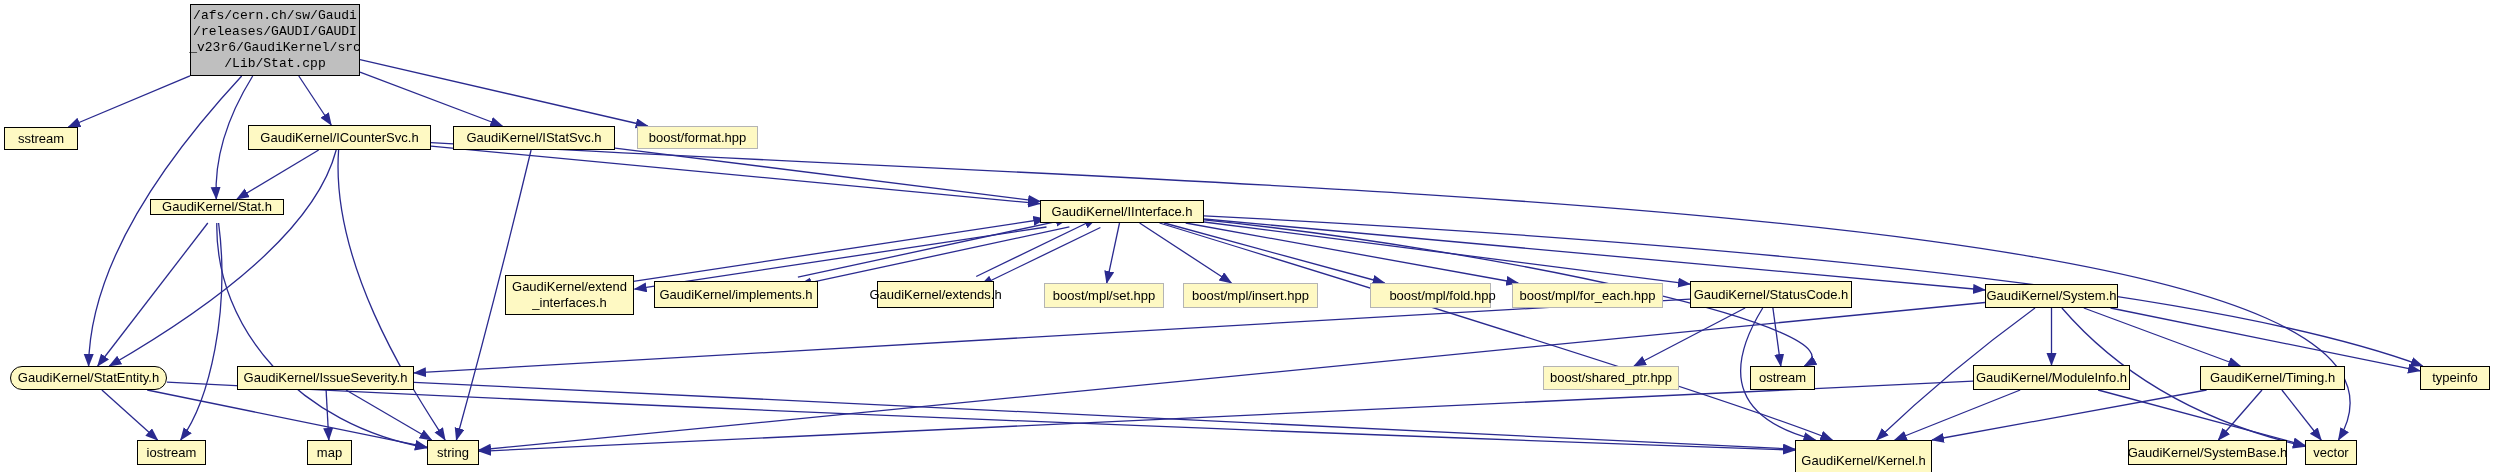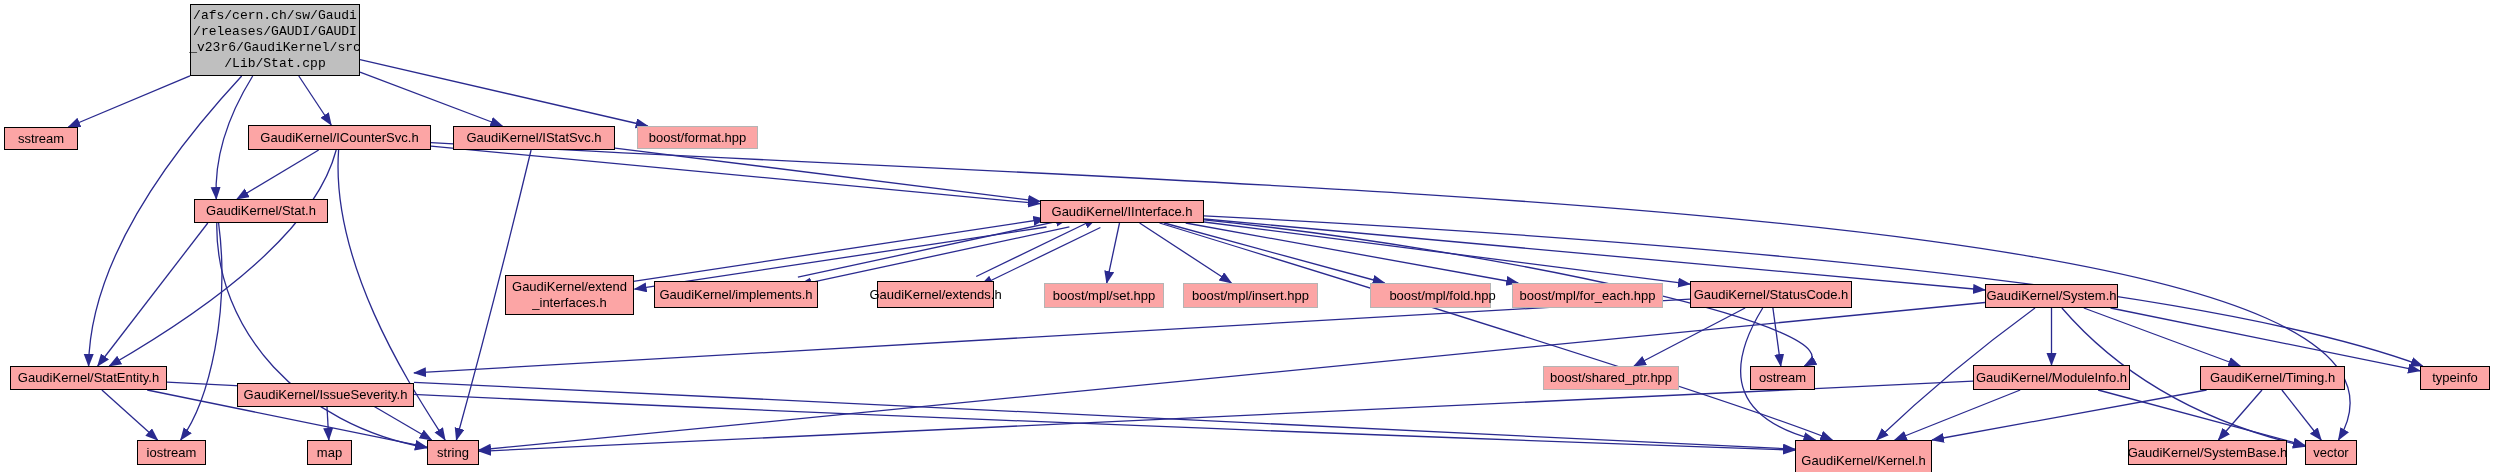--- a/index.html
+++ b/index.html
@@ -1,20 +1,20 @@
 <!DOCTYPE html>
 <html><head>
 <meta charset="utf-8">
 <style>
   html,body{margin:0;padding:0;background:#ffffff;}
   #graph{position:relative;width:2518px;height:472px;background:#ffffff;overflow:hidden;
          font-family:"Liberation Sans","DejaVu Sans",sans-serif;}
   #edges{position:absolute;left:0;top:0;width:2518px;height:472px;}
   .node{position:absolute;display:flex;align-items:center;justify-content:center;
-        background:#fca5a5;border:1px solid #000000;color:#000000;
+        background:#fef9c3;border:1px solid #000000;color:#000000;
         font-size:13px;line-height:1.22;text-align:center;white-space:pre-line;
         box-sizing:border-box;z-index:2;}
   .node.source{background:#bfbfbf;border:1px solid #000000;font-family:Liberation Mono, monospace;}
   .node.boost{border:1px solid #b4b4b4;color:#000;}
   .node.bold{border-width:1.7px;}
 </style>
 </head>
 <body>
 
 <div id="graph">
@@ -80,34 +80,34 @@
     </svg>
 
 <div class="node source" style="left: 190px; top: 4px; width: 170px; height: 72px;"><span>/afs/cern.ch/sw/Gaudi
 /releases/GAUDI/GAUDI
 _v23r6/GaudiKernel/src
 /Lib/Stat.cpp</span></div>
     <div class="node std" style="left: 4px; top: 127px; width: 74px; height: 23px;"><span>sstream</span></div>
     <div class="node gaudi" style="left: 248px; top: 125px; width: 183px; height: 25px;"><span>GaudiKernel/ICounterSvc.h</span></div>
     <div class="node gaudi bold" style="left: 453px; top: 126px; width: 162px; height: 24px;"><span>GaudiKernel/IStatSvc.h</span></div>
     <div class="node boost" style="left: 637px; top: 126px; width: 121px; height: 23px;"><span>boost/format.hpp</span></div>
-    <div class="node gaudi" style="left: 150px; top: 199px; width: 134px; height: 24px; margin-left: 44px;"><span>GaudiKernel/Stat.h</span></div>
+    <div class="node gaudi" style="left: 150px; top: 199px; width: 134px; height: 16px;"><span>GaudiKernel/Stat.h</span></div>
     <div class="node gaudi" style="left: 1040px; top: 200px; width: 164px; height: 23px;"><span>GaudiKernel/IInterface.h</span></div>
     <div class="node gaudi bold" style="left: 505px; top: 275px; width: 129px; height: 40px; text-align: center;"><span>GaudiKernel/extend
 _interfaces.h</span></div>
     <div class="node gaudi" style="left: 654px; top: 281px; width: 164px; height: 27px;"><span>GaudiKernel/implements.h</span></div>
     <div class="node gaudi bold" style="left: 877px; top: 281px; width: 117px; height: 27px;"><span>GaudiKernel/extends.h</span></div>
     <div class="node boost" style="left: 1044px; top: 283px; width: 120px; height: 25px;"><span>boost/mpl/set.hpp</span></div>
     <div class="node boost" style="left: 1183px; top: 283px; width: 135px; height: 25px;"><span>boost/mpl/insert.hpp</span></div>
     <div class="node boost" style="left: 1370px; top: 283px; width: 121px; height: 25px; padding-left: 24px;"><span>boost/mpl/fold.hpp</span></div>
     <div class="node boost" style="left: 1512px; top: 283px; width: 151px; height: 25px;"><span>boost/mpl/for_each.hpp</span></div>
     <div class="node gaudi bold" style="left: 1690px; top: 281px; width: 162px; height: 27px;"><span>GaudiKernel/StatusCode.h</span></div>
     <div class="node gaudi" style="left: 1985px; top: 284px; width: 133px; height: 24px;"><span>GaudiKernel/System.h</span></div>
-    <div class="node gaudi" style="left: 10px; top: 366px; width: 157px; height: 24px;"><span>GaudiKernel/StatEntity.h</span></div>
-    <div class="node gaudi" style="left: 237px; top: 366px; width: 177px; height: 24px; margin-top: 17px;"><span>GaudiKernel/IssueSeverity.h</span></div>
+    <div class="node gaudi" style="left: 10px; top: 366px; width: 157px; height: 24px; border-radius: 12px;"><span>GaudiKernel/StatEntity.h</span></div>
+    <div class="node gaudi" style="left: 237px; top: 366px; width: 177px; height: 24px;"><span>GaudiKernel/IssueSeverity.h</span></div>
     <div class="node boost" style="left: 1543px; top: 366px; width: 136px; height: 24px;"><span>boost/shared_ptr.hpp</span></div>
     <div class="node std bold" style="left: 1750px; top: 366px; width: 65px; height: 24px;"><span>ostream</span></div>
     <div class="node gaudi" style="left: 1973px; top: 365px; width: 157px; height: 25px;"><span>GaudiKernel/ModuleInfo.h</span></div>
     <div class="node gaudi" style="left: 2200px; top: 366px; width: 145px; height: 24px;"><span>GaudiKernel/Timing.h</span></div>
     <div class="node std" style="left: 2420px; top: 366px; width: 70px; height: 24px;"><span>typeinfo</span></div>
     <div class="node std bold" style="left: 137px; top: 440px; width: 69px; height: 25px;"><span>iostream</span></div>
     <div class="node std" style="left: 307px; top: 440px; width: 45px; height: 25px;"><span>map</span></div>
     <div class="node std" style="left: 427px; top: 440px; width: 52px; height: 25px;"><span>string</span></div>
     <div class="node gaudi" style="left: 1795px; top: 440px; width: 137px; height: 41px;"><span>GaudiKernel/Kernel.h</span></div>
     <div class="node gaudi" style="left: 2128px; top: 440px; width: 159px; height: 25px;"><span>GaudiKernel/SystemBase.h</span></div>

